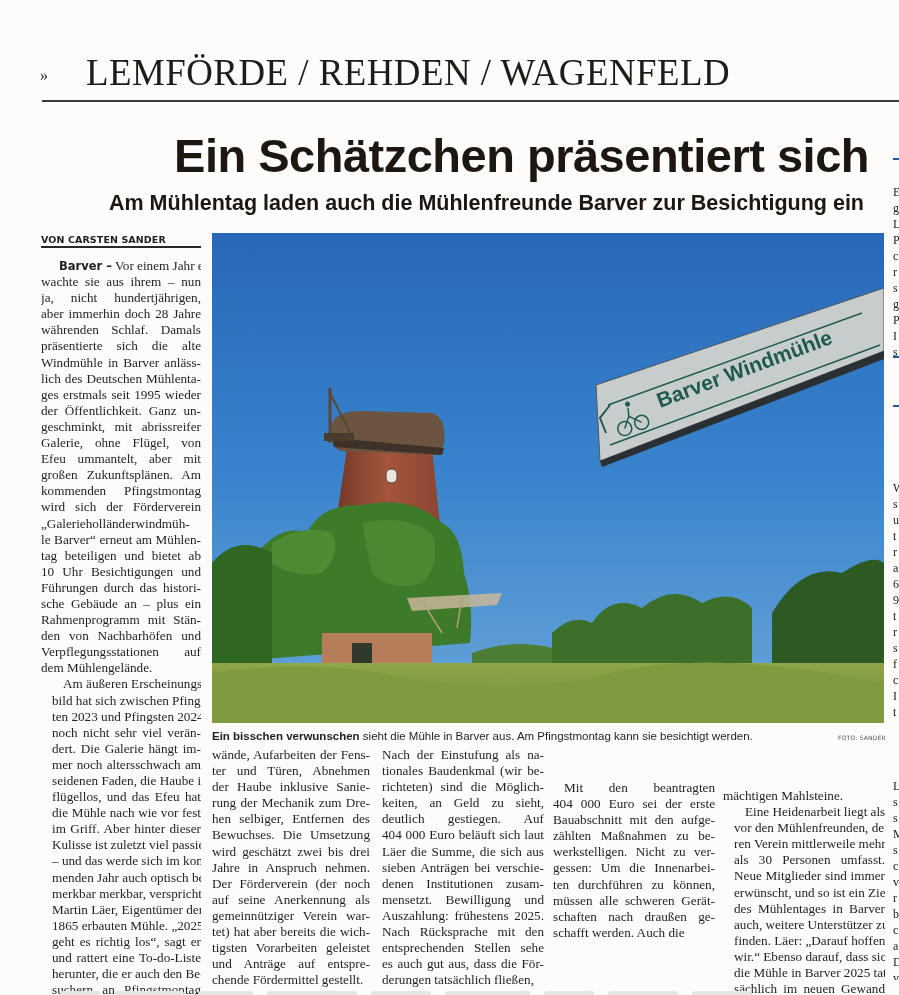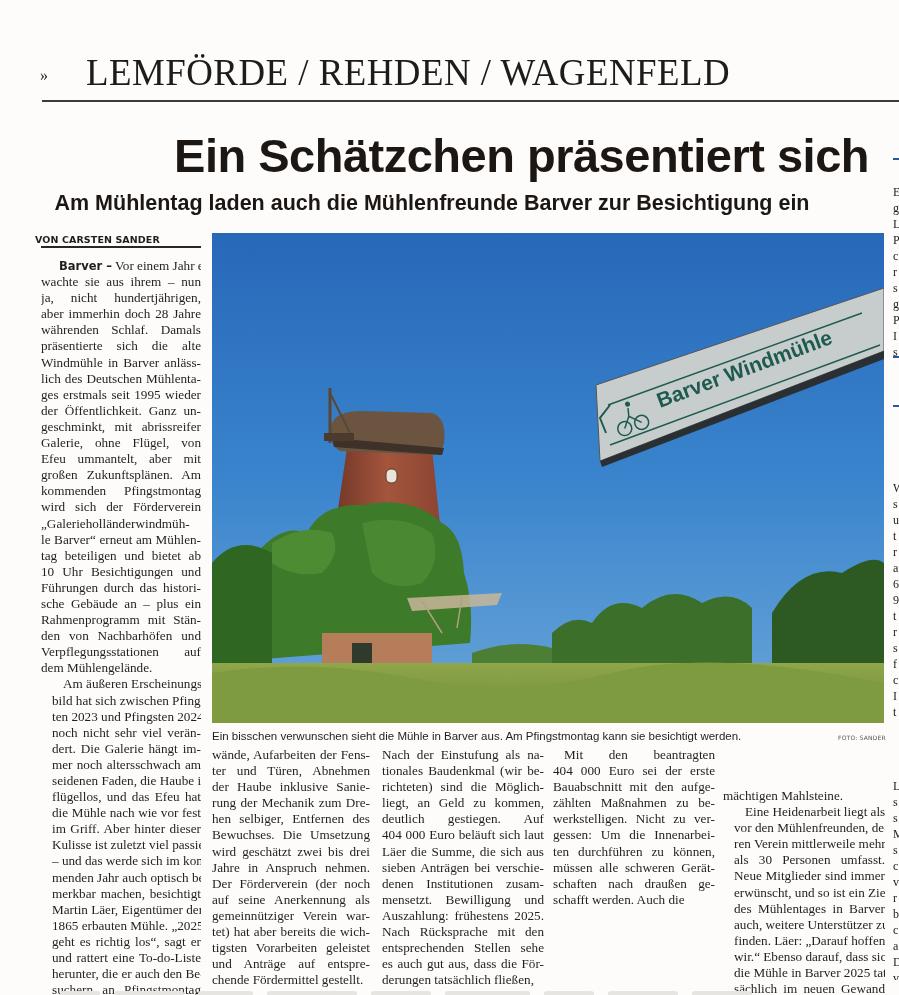--- a/index.html
+++ b/index.html
@@ -5,42 +5,42 @@
   * { box-sizing: border-box; margin: 0; padding: 0; }
   html, body { width: 899px; height: 995px; overflow: hidden; background: #fdfcfa; }
   body { position: relative; font-family: "DejaVu Serif", "Liberation Serif", serif; color: #231f1c; }
 
   .section-header { position: absolute; left: 0; top: 0; width: 899px; height: 104px; }
   .section-marker { position: absolute; left: 40px; top: 67px; font-family: "Liberation Serif", serif; font-size: 16px; color: #231f1c; }
   .section-title { position: absolute; left: 86px; top: 50px; font-family: "Liberation Serif", serif; font-size: 38px; letter-spacing: 0.5px; color: #1f1b18; transform: scaleX(0.97); transform-origin: left; white-space: nowrap; }
   .section-rule { position: absolute; left: 42px; top: 100px; width: 857px; height: 1.5px; background: #3d3a37; }
 
   .headline { position: absolute; left: 0; top: 128px; width: 899px; text-align: right; padding-right: 30px; font-family: "Liberation Sans", sans-serif; font-weight: bold; font-size: 47px; letter-spacing: -0.5px; color: #1d1714; white-space: nowrap; }
-  .subheadline { position: absolute; left: 0; top: 191px; width: 899px; text-align: center; padding-right: 35px; font-family: "Liberation Sans", sans-serif; font-size: 21.5px; color: #1d1714; white-space: nowrap; }
-
-  .byline { position: absolute; left: 35px; top: 234px; width: 160px; font-family: "DejaVu Sans", sans-serif; font-weight: bold; font-size: 9.5px; color: #221d1a; letter-spacing: 0.1px; }
+  .subheadline { position: absolute; left: 0; top: 191px; width: 899px; text-align: right; padding-right: 35px; font-family: "Liberation Sans", sans-serif; font-size: 21.5px; color: #1d1714; white-space: nowrap; }
+
+  .byline { position: absolute; left: 41px; top: 234px; width: 160px; font-family: "DejaVu Sans", sans-serif; font-weight: bold; font-size: 9.5px; color: #221d1a; letter-spacing: 0.1px; }
   .byline-rule { position: absolute; left: 41px; top: 246px; width: 160px; height: 1.5px; background: #2a2623; }
 
   .col { position: absolute; font-family: "Liberation Serif", serif; font-size: 13.2px; line-height: 16.1px; color: #221e1b; text-align: justify; hyphens: manual; }
   .col p { text-indent: 0; }
   .col p + p { text-indent: 11px; }
   .col .lead { font-family: "DejaVu Sans", sans-serif; font-weight: bold; font-size: 11.5px; }
   .col1 { left: 41px; top: 258px; width: 160px; }
   .col2 { left: 212px; top: 747px; width: 158px; }
   .col3 { left: 382px; top: 747px; width: 162px; }
   .col4 { left: 553px; top: 747px; width: 162px; }
   .col5 { left: 723px; top: 788px; width: 162px; }
   .line { display: block; text-align: justify; text-align-last: justify; white-space: nowrap; overflow: hidden; }
   .line.last { text-align-last: left; }
 
   .photo { position: absolute; left: 212px; top: 233px; width: 672px; height: 490px; overflow: hidden; background: linear-gradient(180deg, #2a6fbe 0%, #3b85cf 45%, #5a9dd8 100%); }
   .photo svg { display: block; }
 
   .caption { position: absolute; left: 212px; top: 730px; width: 672px; font-family: "Liberation Sans", sans-serif; font-size: 11.5px; color: #221e1b; white-space: nowrap; }
-  .caption b { font-weight: normal; }
+  .caption b { font-weight: bold; }
   .photo-credit { position: absolute; left: 838px; top: 734px; font-family: "DejaVu Sans", sans-serif; font-size: 6px; color: #555; letter-spacing: 0.2px; }
 
   .right-strip { position: absolute; left: 892px; top: 150px; width: 7px; height: 830px; overflow: hidden; }
   .right-strip .blue-mark { position: absolute; left: 1px; width: 6px; height: 2px; background: #2b5796; }
   .right-strip .frag { position: absolute; left: 1px; font-family: "Liberation Serif", serif; font-size: 12px; line-height: 16px; color: #222; white-space: pre; }
 
   .bottom-ghost { position: absolute; left: 60px; top: 984px; width: 800px; height: 11px; overflow: hidden; }
   .bottom-ghost span { display: inline-block; height: 8px; margin: 3px 14px 0 0; background: #e7e5e2; border-radius: 3px; }
 </style>
 </head>
@@ -94,21 +94,21 @@
       <span class="line">noch nicht sehr viel verän-</span>
       <span class="line">dert. Die Galerie hängt im-</span>
       <span class="line">mer noch altersschwach am</span>
       <span class="line">seidenen Faden, die Haube ist</span>
       <span class="line">flügellos, und das Efeu hat</span>
       <span class="line">die Mühle nach wie vor fest</span>
       <span class="line">im Griff. Aber hinter dieser</span>
       <span class="line">Kulisse ist zuletzt viel passiert</span>
       <span class="line">– und das werde sich im kom-</span>
       <span class="line">menden Jahr auch optisch be-</span>
-      <span class="line">merkbar machen, besichtigt</span>
+      <span class="line">merkbar merkbar, verspricht</span>
       <span class="line">Martin Läer, Eigentümer der</span>
       <span class="line">1865 erbauten Mühle. „2025</span>
       <span class="line">geht es richtig los“, sagt er</span>
       <span class="line">und rattert eine To-do-Liste</span>
       <span class="line">herunter, die er auch den Be-</span>
       <span class="line">suchern an Pfingstmontag</span>
     </p>
 
 </div>
 
@@ -201,37 +201,37 @@
       <span class="line">tigsten Vorarbeiten geleistet</span>
       <span class="line">und Anträge auf entspre-</span>
       <span class="line last">chende Fördermittel gestellt.</span>
     </p>
 </div>
 <div class="col col3">
   <p id="c3p0">
       <span class="line">Nach der Einstufung als na-</span>
       <span class="line">tionales Baudenkmal (wir be-</span>
       <span class="line">richteten) sind die Möglich-</span>
-      <span class="line">liegt, an Geld zu kommen,</span>
+      <span class="line">keiten, an Geld zu sieht,</span>
       <span class="line">deutlich gestiegen. Auf</span>
       <span class="line">404 000 Euro beläuft sich laut</span>
       <span class="line">Läer die Summe, die sich aus</span>
       <span class="line">sieben Anträgen bei verschie-</span>
       <span class="line">denen Institutionen zusam-</span>
       <span class="line">mensetzt. Bewilligung und</span>
       <span class="line">Auszahlung: frühestens 2025.</span>
       <span class="line">Nach Rücksprache mit den</span>
       <span class="line">entsprechenden Stellen sehe</span>
       <span class="line">es auch gut aus, dass die För-</span>
       <span class="line last">derungen tatsächlich fließen,</span>
     </p>
 </div>
 <div class="col col4">
   <p id="c4p1">
-      <span class="line" style="padding-left: 11px;">Mit den beantragten</span>
+      <span class="line" style="padding-left: 11px; margin-top: 33px;">Mit den beantragten</span>
       <span class="line">404 000 Euro sei der erste</span>
       <span class="line">Bauabschnitt mit den aufge-</span>
       <span class="line">zählten Maßnahmen zu be-</span>
       <span class="line">werkstelligen. Nicht zu ver-</span>
       <span class="line">gessen: Um die Innenarbei-</span>
       <span class="line">ten durchführen zu können,</span>
       <span class="line">müssen alle schweren Gerät-</span>
       <span class="line">schaften nach draußen ge-</span>
       <span class="line last">schafft werden. Auch die</span>
     </p>

